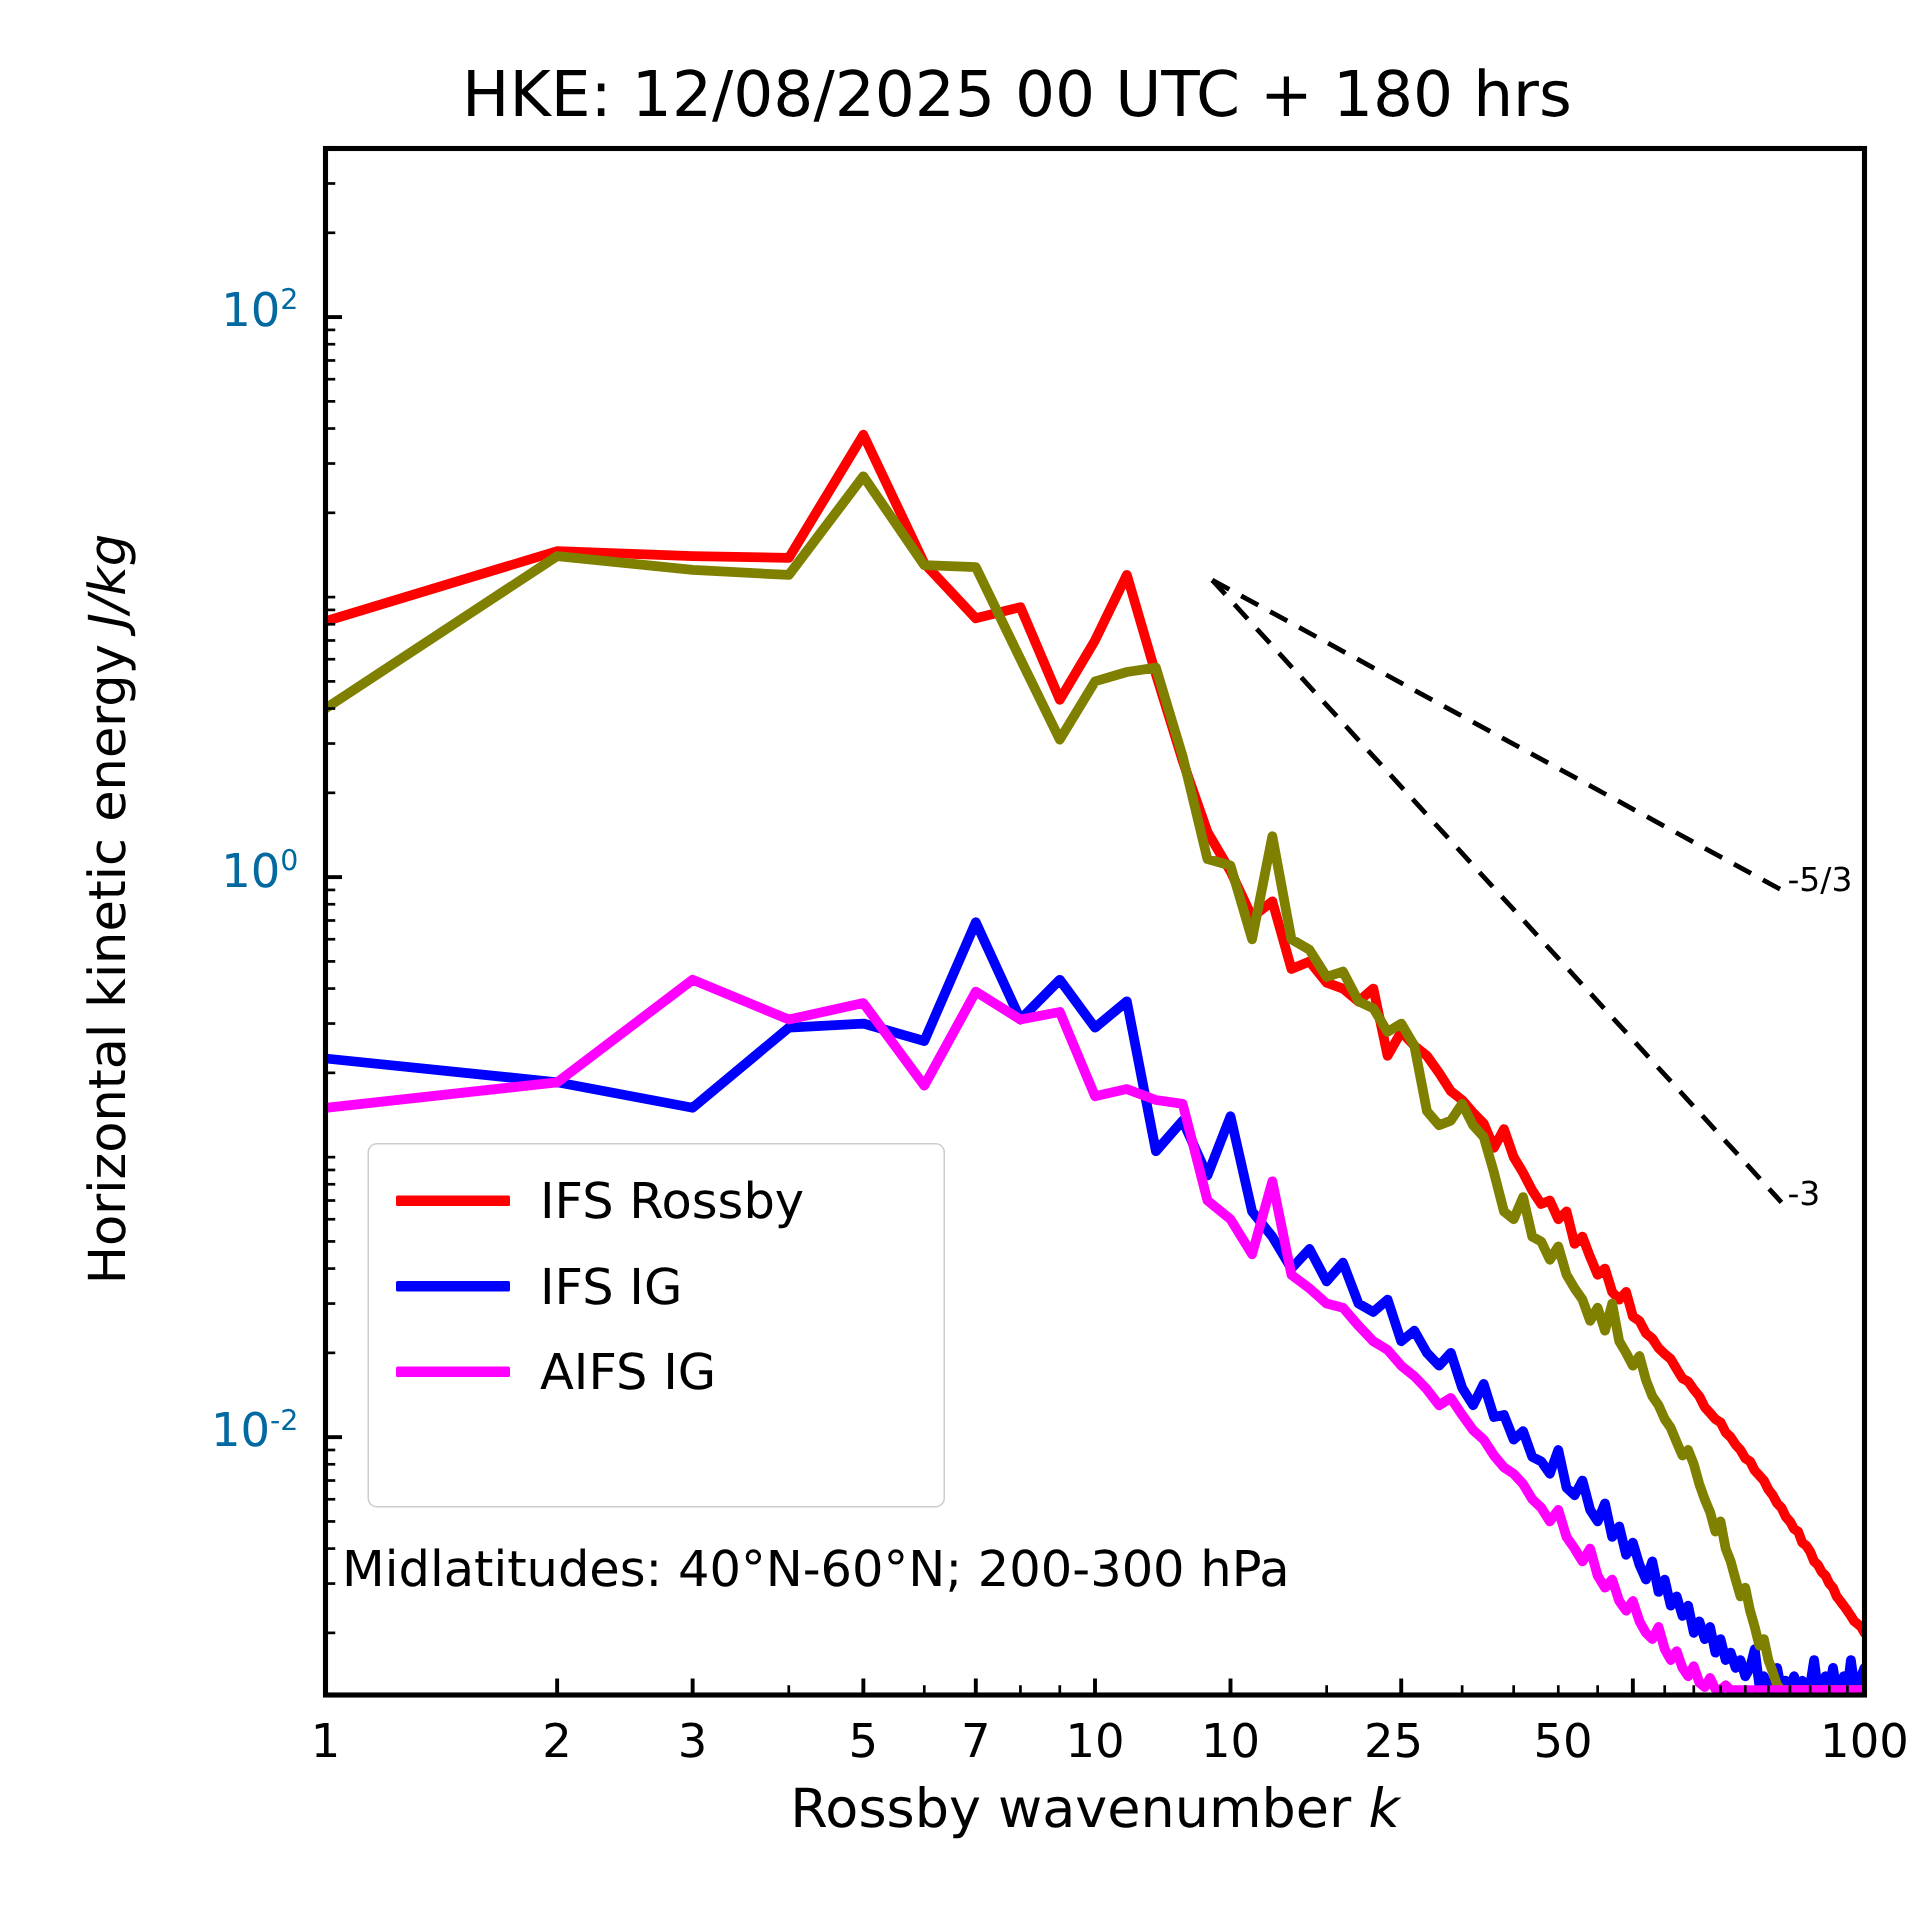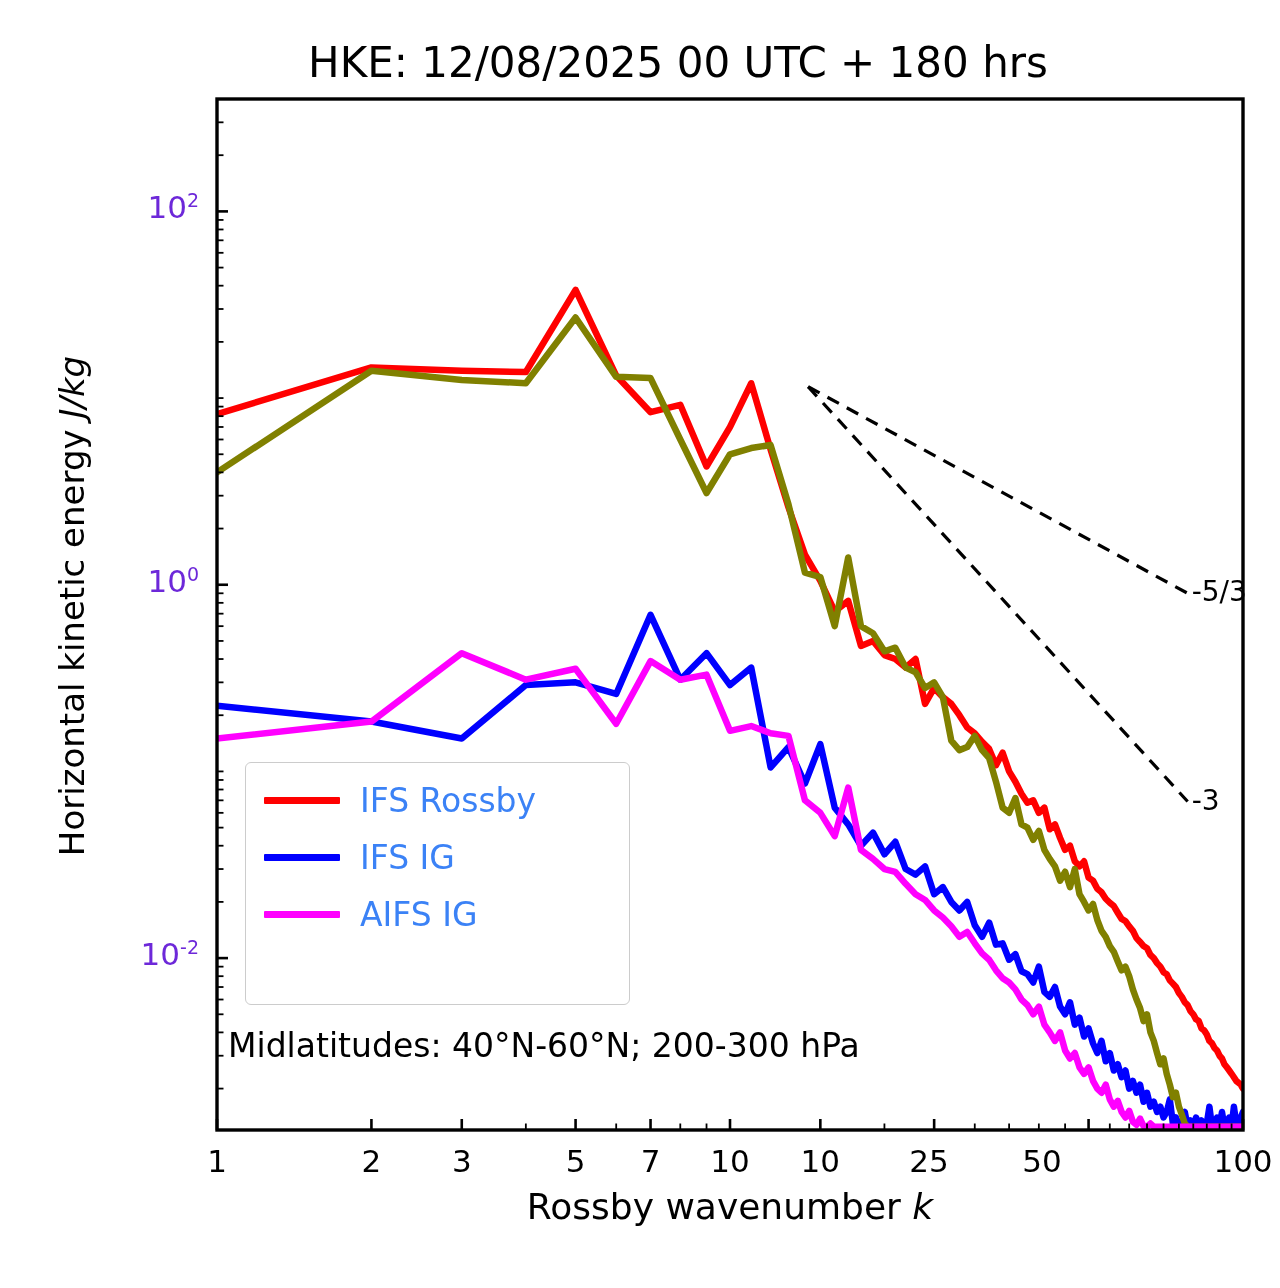--- a/index.html
+++ b/index.html
@@ -8,33 +8,33 @@
   #stage{position:relative;width:1280px;height:1288px;background:#fff;}
   #title{position:absolute;left:0;top:38px;width:1280px;text-align:center;
          font-size:42px;color:#000;letter-spacing:0px;padding-left:38px;}
   #ylabel{position:absolute;left:-288px;top:586px;width:720px;text-align:center;
           transform:rotate(-90deg);font-size:34px;color:#000;}
   #ylabel i{font-style:italic;}
   #xlabel{position:absolute;left:217px;top:1186px;width:1026px;text-align:center;
           font-size:36px;color:#000;}
   #xlabel i{font-style:italic;}
   svg{position:absolute;left:0;top:0;}
-  .ytick-lbl{position:absolute;font-size:31px;color:#6d28d9;text-align:right;width:120px;}
+  .ytick-lbl{position:absolute;font-size:31px;color:#0369a1;text-align:right;width:120px;}
   .ytick-lbl sup{font-size:19px;vertical-align:super;}
   .xtick-lbl{position:absolute;font-size:31px;color:#000;text-align:center;
              width:90px;top:1143px;}
   #legend{position:absolute;left:245px;top:762px;width:385px;height:243px;
           background:#fff;border:1px solid #cccccc;border-radius:6px;
           box-sizing:border-box;padding:9px 0 0 0;}
   .leg-row{display:flex;align-items:center;height:57px;padding-left:18px;}
   .leg-swatch{width:76px;height:7px;margin-right:20px;border-radius:1px;}
-  .leg-text{font-size:33px;color:#3b82f6;white-space:nowrap;}
+  .leg-text{font-size:33px;color:#000000;white-space:nowrap;}
   #annot{position:absolute;left:228px;top:1026px;font-size:33px;color:#000;
          white-space:nowrap;}
-  .slope-lbl{position:absolute;font-size:28px;color:#000;white-space:nowrap;}
+  .slope-lbl{position:absolute;font-size:22px;color:#000;white-space:nowrap;}
 </style>
 </head>
 <body>
 
 <div id="stage">
 
   <div id="title">HKE: 12/08/2025 00 UTC + 180 hrs</div>
 
   <div id="ylabel"><span>Horizontal kinetic energy </span><i>J/kg</i></div>
 

